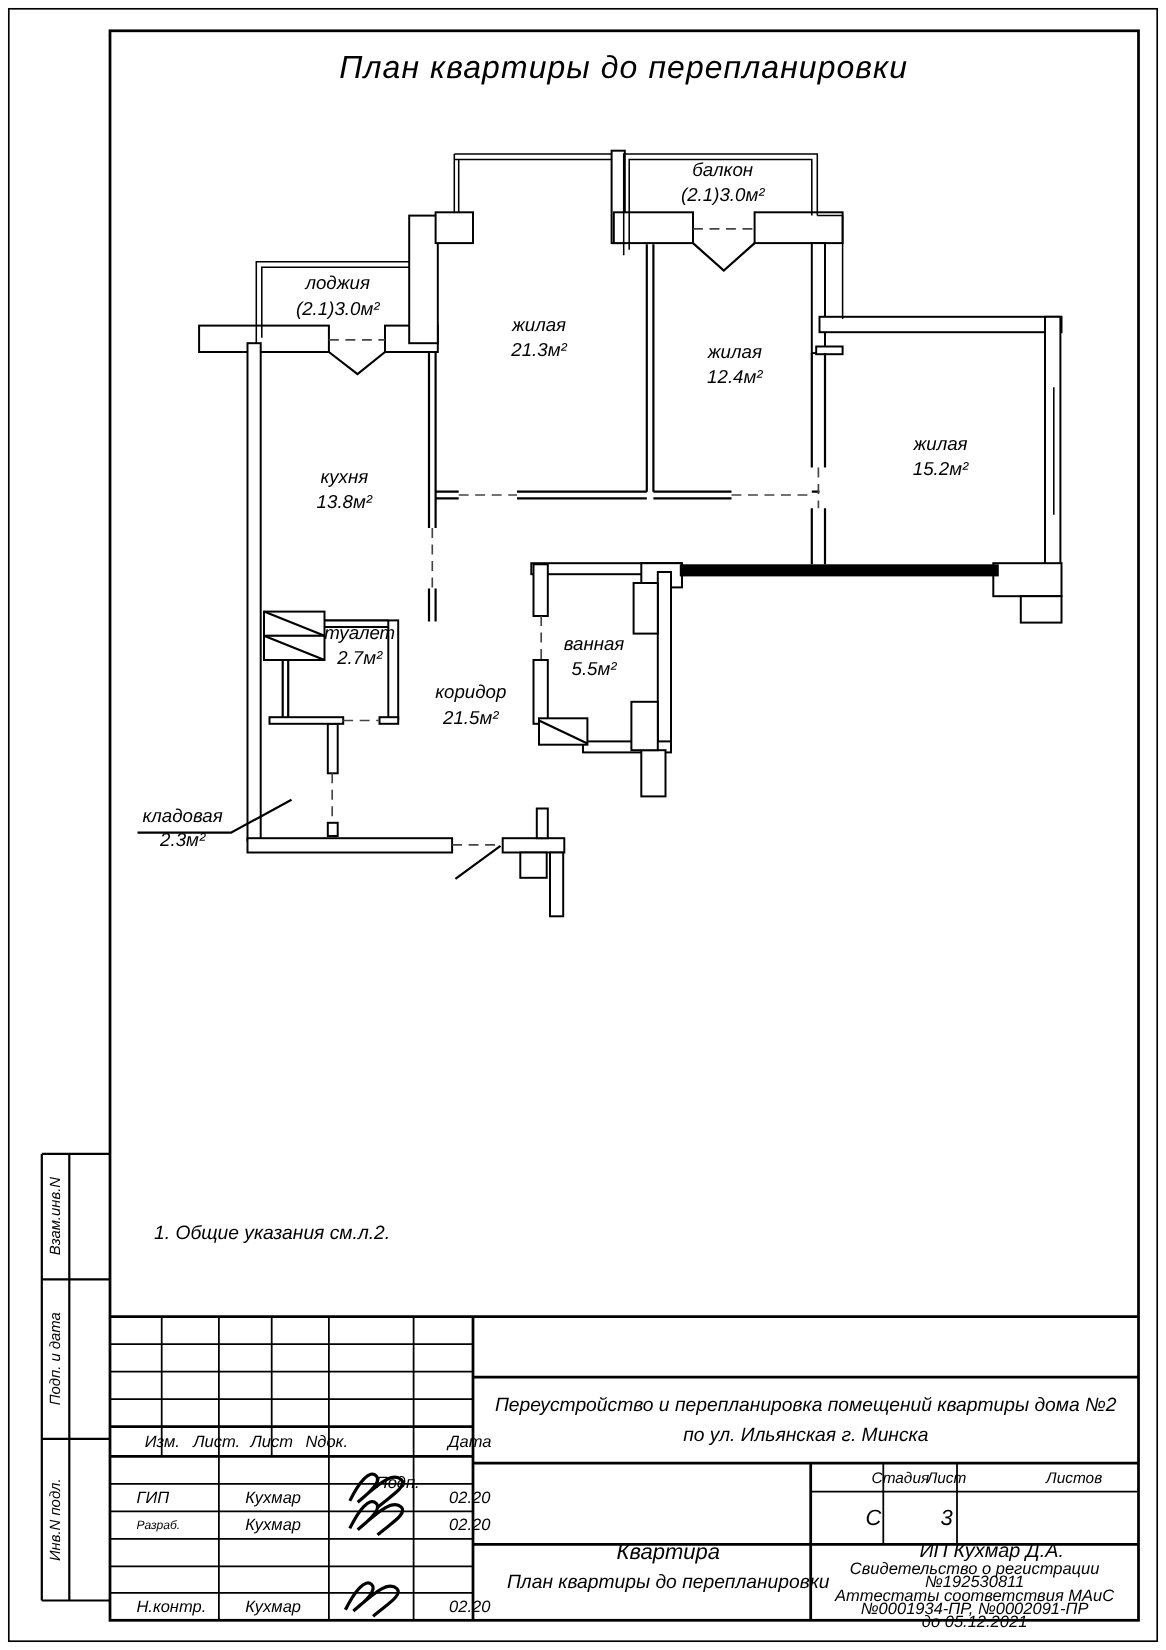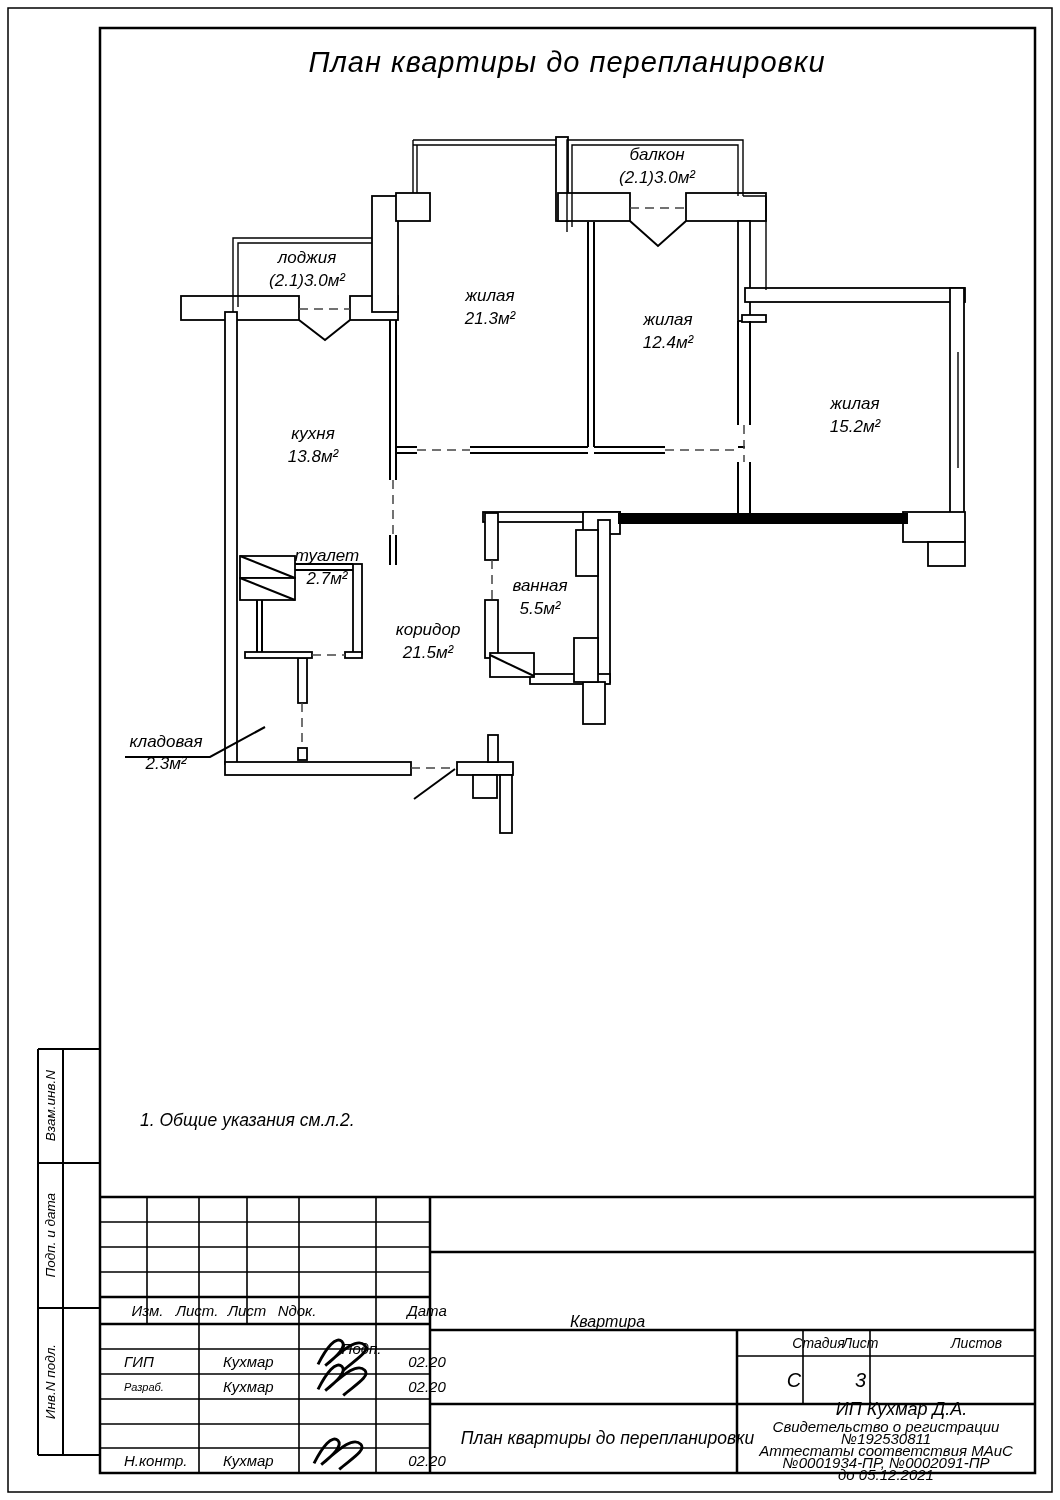--- a/index.html
+++ b/index.html
@@ -182,21 +182,21 @@
     <span class="area">12.4м²</span>
   </div>
   <div class="room-label txt" style="left:855px;top:392px">
     <span>жилая</span>
     <span class="area">15.2м²</span>
   </div>
   <div class="room-label txt" style="left:313px;top:422px">
     <span>кухня</span>
     <span class="area">13.8м²</span>
   </div>
-  <div class="room-label txt" style="left:327px;top:544px">
+  <div class="room-label txt" style="left:327px;top:564px">
     <span>туалет</span>
     <span class="area">2.7м²</span>
   </div>
   <div class="room-label txt" style="left:540px;top:574px">
     <span>ванная</span>
     <span class="area">5.5м²</span>
   </div>
   <div class="room-label txt" style="left:428px;top:618px">
     <span>коридор</span>
     <span class="area">21.5м²</span>
@@ -230,22 +230,26 @@
   <div class="cell" style="left:376px;top:1349px;width:54px;height:25px;font-size:15px">02.20</div>
 
   <div class="cell left" style="left:100px;top:1374px;width:99px;height:25px;font-size:11px">Разраб.</div>
   <div class="cell left" style="left:199px;top:1374px;width:100px;height:25px;font-size:15px">Кухмар</div>
   <div class="cell" style="left:376px;top:1374px;width:54px;height:25px;font-size:15px">02.20</div>
 
   <div class="cell left" style="left:100px;top:1448px;width:99px;height:25px;font-size:15px">Н.контр.</div>
   <div class="cell left" style="left:199px;top:1448px;width:100px;height:25px;font-size:15px">Кухмар</div>
   <div class="cell" style="left:376px;top:1448px;width:54px;height:25px;font-size:15px">02.20</div>
 
-
-  <div class="cell" style="left:430px;top:1290px;width:307px;height:64px;font-size:16px">Квартира</div>
+  <div class="proj-cell" style="left:430px;top:1252px;width:605px;height:78px">
+    <span>Переустройство и перепланировка помещений квартиры дома  №2</span>
+    <span>по ул. Ильянская г. Минска</span>
+  </div>
+
+  <div class="cell" style="left:430px;top:1379px;width:307px;height:64px;font-size:20px">Квартира</div>
   <div class="cell" style="left:764px;top:1330px;width:61px;height:26px;font-size:14px">Стадия</div>
   <div class="cell" style="left:803px;top:1330px;width:67px;height:26px;font-size:14px">Лист</div>
   <div class="cell" style="left:870px;top:1330px;width:165px;height:26px;font-size:14px">Листов</div>
   <div class="cell" style="left:737px;top:1356px;width:66px;height:48px;font-size:20px">С</div>
   <div class="cell" style="left:803px;top:1356px;width:67px;height:48px;font-size:20px">3</div>
   <div class="cell" style="left:870px;top:1356px;width:165px;height:48px;font-size:20px"></div>
 
   <div class="cell" style="left:430px;top:1404px;width:307px;height:69px;font-size:17.5px">План квартиры до перепланировки</div>
   <div class="company-cell" style="left:737px;top:1404px;width:298px;height:69px">
     <span class="co">ИП Кухмар Д.А.</span>

